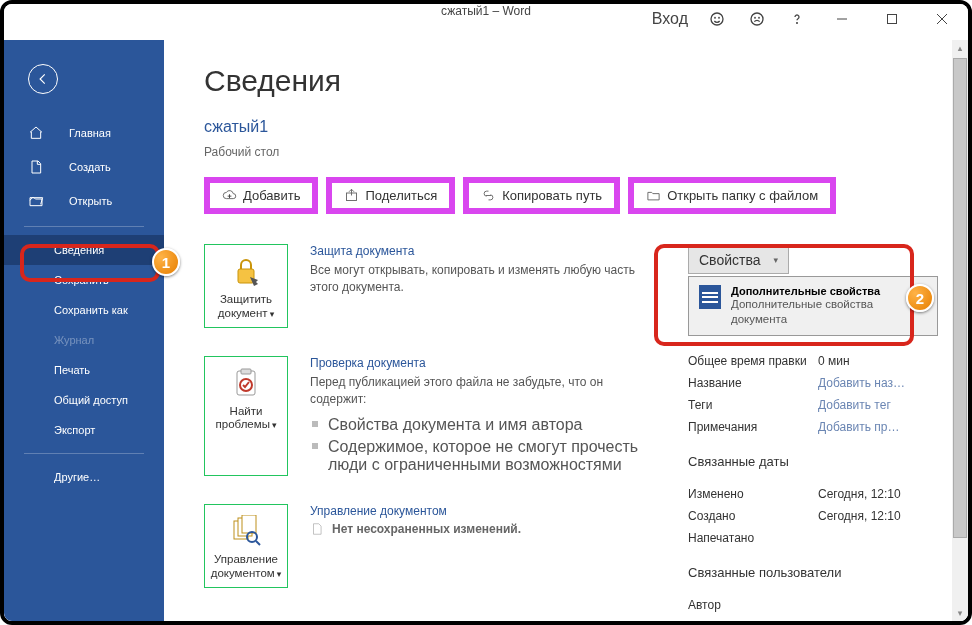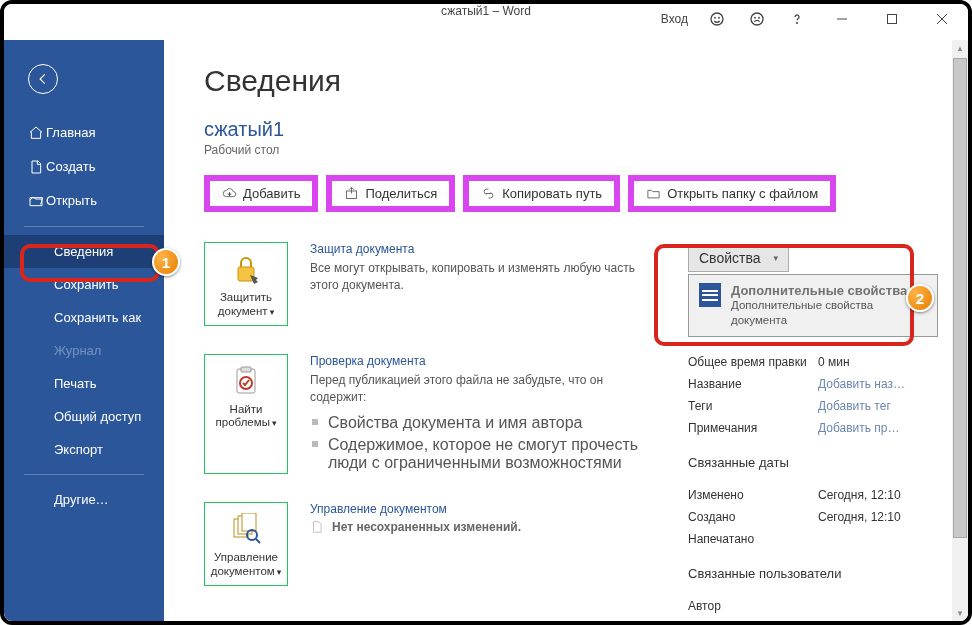--- a/index.html
+++ b/index.html
@@ -1,40 +1,40 @@
 <!DOCTYPE html>
 <html><head>
 <meta charset="utf-8">
 <style>
 * { box-sizing: border-box; margin: 0; padding: 0; font-family: "Segoe UI", Arial, sans-serif; }
 body { background: #fff; width: 972px; height: 625px; overflow: hidden; border: 4px solid #000; border-radius: 12px; position: relative; }
 .app { width: 100%; height: 100%; display: flex; flex-direction: column; background: #fff; }
 .titlebar { height: 36px; display: flex; align-items: flex-start; justify-content: space-between; padding: 0 4px 0 12px; }
 .titlebar-center { position: absolute; left: 50%; transform: translateX(-50%); font-size: 12px; color: #444; }
 .titlebar-right { display: flex; align-items: center; gap: 6px; }
-.titlebar-right .login { font-size: 12px; color: #444; margin-right: 6px; }
+.titlebar-right .login { font-size: 16px; color: #444; margin-right: 6px; }
 .titlebar-right .iconbtn { width: 34px; height: 30px; display: flex; align-items: center; justify-content: center; color: #444; }
 .titlebar-right .iconbtn svg { width: 16px; height: 16px; }
 .titlebar-right .winbtn { width: 44px; height: 30px; display: flex; align-items: center; justify-content: center; color: #444; }
 .titlebar-right .winbtn svg { width: 10px; height: 10px; }
 
 .body { flex: 1; display: flex; overflow: hidden; }
 .sidebar { width: 160px; background: #2b569a; color: #fff; padding-top: 24px; position: relative; }
 .back-circle { width: 30px; height: 30px; border: 1.5px solid #fff; border-radius: 50%; display: flex; align-items: center; justify-content: center; margin-left: 24px; margin-bottom: 22px; }
 .back-circle svg { width: 14px; height: 14px; stroke: #fff; fill: none; stroke-width: 2; }
-.nav-item { display: flex; align-items: flex-start; gap: 2px; padding: 9px 0 9px 24px; font-size: 13px; cursor: pointer; }
+.nav-item { display: flex; align-items: center; gap: 25px; padding: 9px 0 9px 24px; font-size: 11px; cursor: pointer; }
 .nav-item.noicon { padding-left: 50px; }
 .nav-item svg { width: 16px; height: 16px; stroke: #fff; fill: none; stroke-width: 1.5; flex-shrink: 0; }
 .nav-item.active { background: #1e3f75; }
 .nav-item.disabled { color: rgba(255,255,255,0.35); }
 .nav-sep { height: 1px; background: rgba(255,255,255,0.25); margin: 8px 20px; }
 
 .main { flex: 1; padding: 24px 30px 10px 40px; overflow-y: auto; position: relative; }
 .page-title { font-size: 30px; font-weight: 300; color: #333; margin-bottom: 20px; }
-.doc-title { font-size: 20px; color: #2b569a; margin-bottom: 2px; }
+.doc-title { font-size: 16px; color: #2b569a; margin-bottom: 9px; }
 .doc-location { font-size: 12px; color: #666; margin-bottom: 18px; }
 
 .toolbar { display: flex; gap: 8px; margin-bottom: 30px; }
 .tbtn { display: flex; align-items: center; gap: 6px; border: 6px solid #d946ef; padding: 5px 12px; font-size: 13px; color: #333; background: #fff; }
 .tbtn svg { width: 15px; height: 15px; stroke: #666; fill: none; stroke-width: 1.5; }
 
 .cols { display: flex; gap: 40px; }
 .leftcol { flex: 1; }
 .section { display: flex; gap: 22px; margin-bottom: 28px; }
 .bigbtn { width: 84px; border: 1px solid #22c55e; padding: 10px 4px 6px 4px; display: flex; flex-direction: column; align-items: center; text-align: center; font-size: 11.5px; line-height: 1.2; color: #333; background: #fff; flex-shrink: 0; }
@@ -47,21 +47,21 @@
 .section-body li::before { content: ""; position: absolute; left: 2px; top: 7px; width: 6px; height: 6px; background: #bbb; }
 .section-body .noedits { font-size: 12px; color: #666; display: flex; align-items: center; gap: 8px; margin-top: 4px; font-weight: bold; }
 .section-body .noedits svg { width: 14px; height: 14px; stroke: #999; fill: none; }
 
 .rightcol { width: 250px; padding-top: 2px; }
 .props-header { border: 1px solid #ababab; padding: 5px 10px; font-size: 14px; color: #333; background: #e6e6e6; display: inline-flex; align-items: center; gap: 13px; }
 .props-header .chev { font-size: 9px; color: #666; }
 .dropdown { border: 1px solid #999; background: #f0f0f0; margin-top: 2px; padding: 8px 10px; display: flex; gap: 10px; align-items: flex-start; }
 .dropdown .dicon { width: 22px; height: 24px; flex-shrink: 0; background: #2b569a; display: flex; flex-direction: column; justify-content: space-evenly; padding: 4px 3px; }
 .dropdown .dicon span { height: 2px; background: #fff; }
-.dropdown .dtext .dtitle { font-size: 13px; font-weight: 600; color: #737373; }
+.dropdown .dtext .dtitle { font-size: 11px; font-weight: 600; color: #000000; }
 .dropdown .dtext .dsub { font-size: 11.5px; color: #555; line-height: 1.3; }
 
 .proplist { margin-top: 14px; }
 .prow { display: flex; font-size: 12px; padding: 4px 0; }
 .prow .plabel { width: 130px; color: #333; }
 .prow .pval { color: #333; }
 .prow .pval.placeholder { color: #6b86b3; }
 .group-h { font-size: 13px; color: #333; margin-top: 16px; margin-bottom: 6px; }
 
 .annot { position: absolute; width: 28px; height: 28px; border-radius: 50%; background: radial-gradient(circle at 30% 30%, #ffb347, #e67e00); border: 2px solid #fff; color: #fff; font-weight: bold; display: flex; align-items: center; justify-content: center; font-size: 15px; box-shadow: 0 1px 3px rgba(0,0,0,0.5); z-index: 100; }

